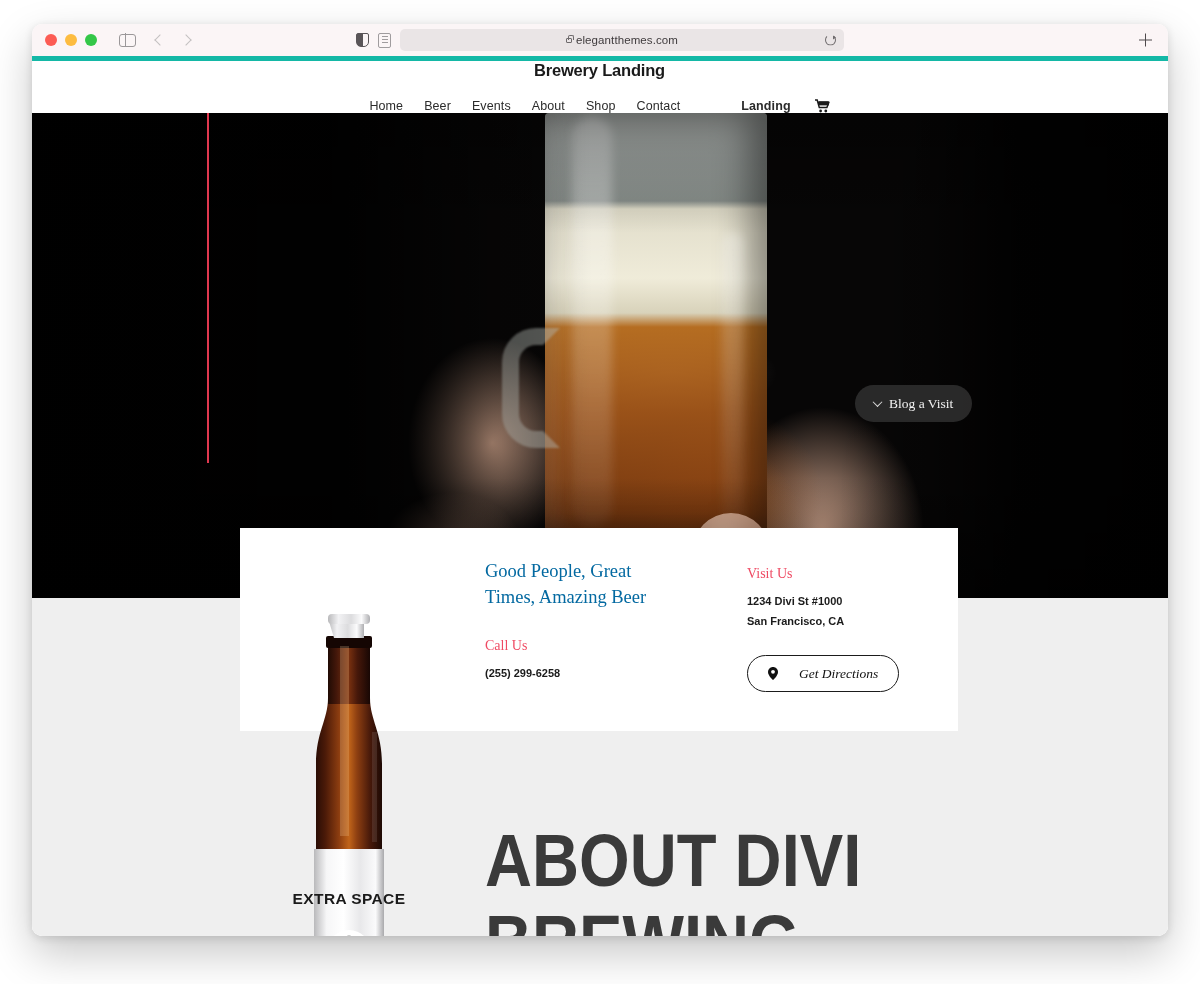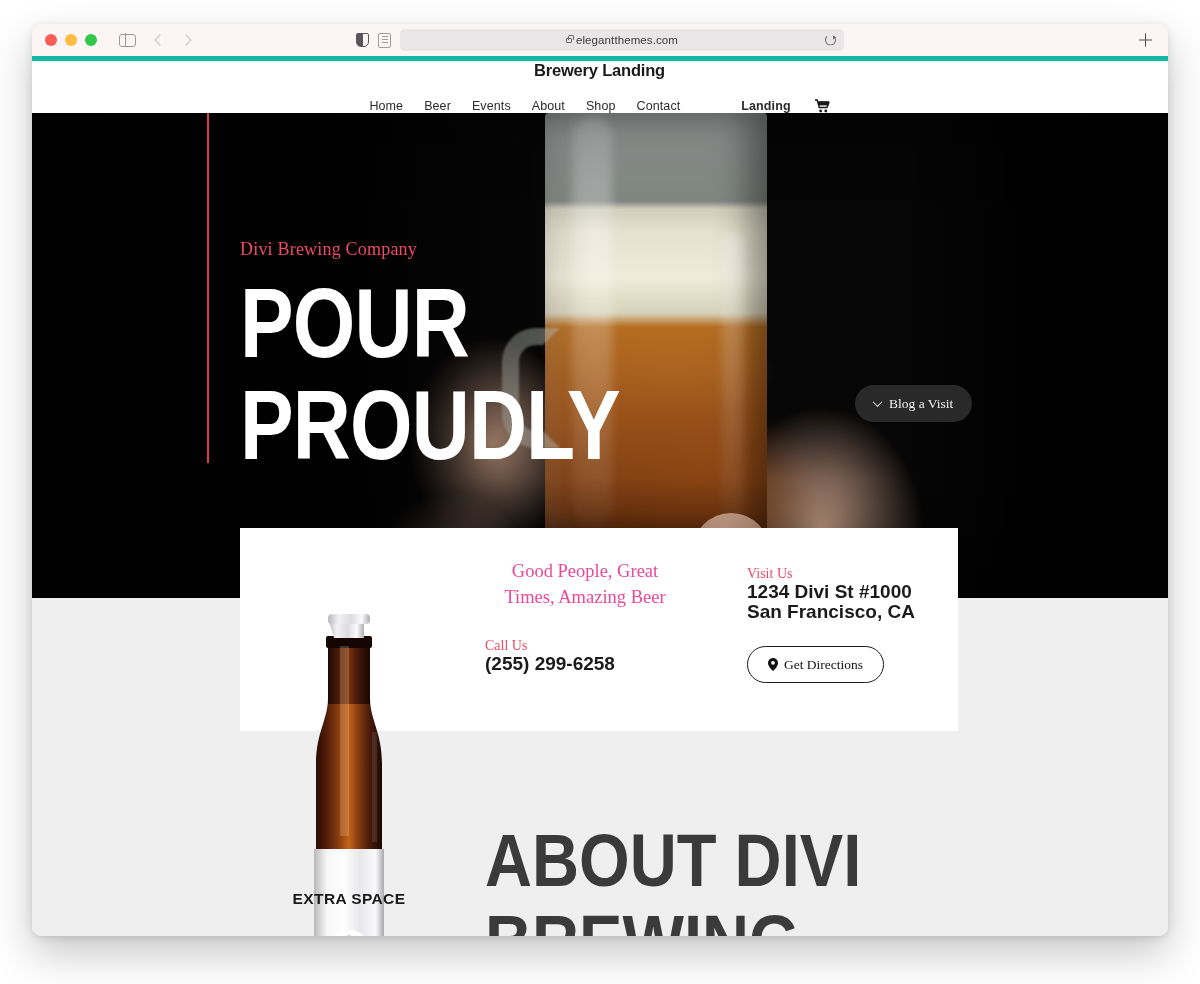--- a/index.html
+++ b/index.html
@@ -310,53 +310,54 @@
     position: absolute;
     left: 245px; top: 30px;
     display: flex;
     gap: 62px;
   }
   .col-a { width: 200px; }
   .tagline {
     font-family: "Liberation Serif", serif;
     font-size: 18.5px;
     line-height: 26px;
-    color: #ec4899;
+    color: #0369a1;
     white-space: pre-line;
-    text-align: center;
   }
   .label-red {
     font-family: "Liberation Serif", serif;
     font-size: 14px;
     color: #ef4a63;
     margin-top: 28px;
   }
   .value-bold {
-    font-size: 19px;
+    font-size: 11px;
     font-weight: 700;
     color: #1b1b1b;
+    margin-top: 9px;
     line-height: 20px;
     white-space: pre-line;
   }
   .col-b { width: 210px; }
   .col-b .label-red { margin-top: 8px; }
   .btn-outline {
     margin-top: 24px;
     display: inline-flex;
     align-items: center;
-    gap: 6px;
+    gap: 21px;
     height: 37px;
     padding: 0 20px;
     border: 1.4px solid #1b1b1b;
     border-radius: 19px;
     font-family: "Liberation Serif", serif;
     font-size: 13.5px;
     color: #111;
     cursor: pointer;
     background: transparent;
+    font-style: italic;
   }
   .pin-icon svg { display:block; }
 
   
   .bottle {
     position: absolute;
     left: 252px; top: 14px;
     width: 130px; height: 396px;
     z-index: 8;
   }
@@ -438,25 +439,20 @@
       <div class="hero-photo"></div>
       <div class="mug"></div>
       <div class="mug-gloss"></div>
       <div class="mug-gloss2"></div>
       <div class="mug-handle"></div>
       <div class="thumb"></div>
       <div class="hero-vignette"></div>
 
       <div class="redline"></div>
 
-      <div class="hero-content">
-        <div class="eyebrow">Divi Brewing Company</div>
-        <div class="hero-title">POUR
-PROUDLY</div>
-      </div>
 
       <div class="plan-visit">
         <span class="chev-down"></span>
         <span>Blog a Visit</span>
       </div>
     </div>
 
     <div class="about">
 
       <div class="info-card">

